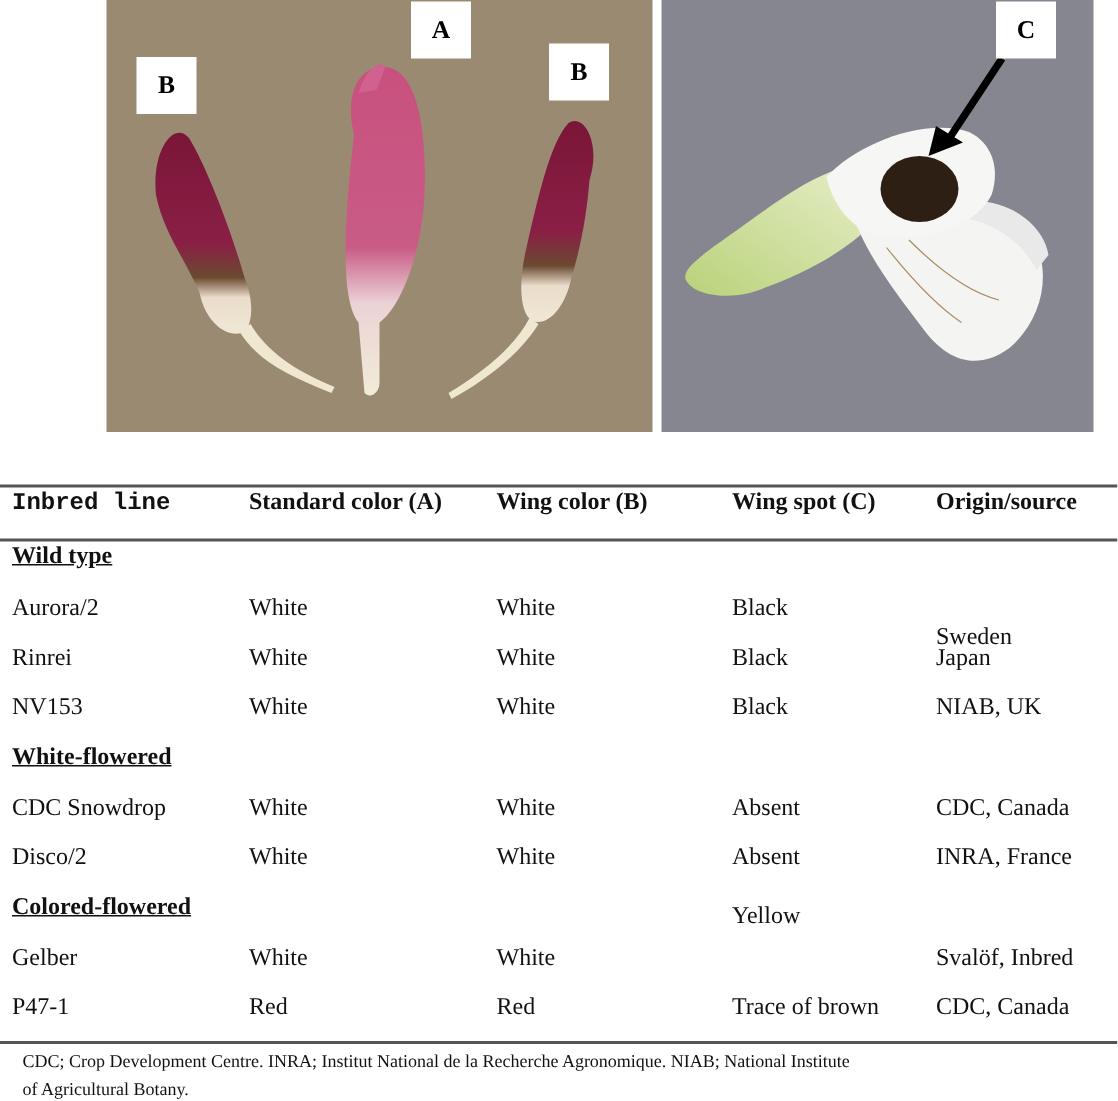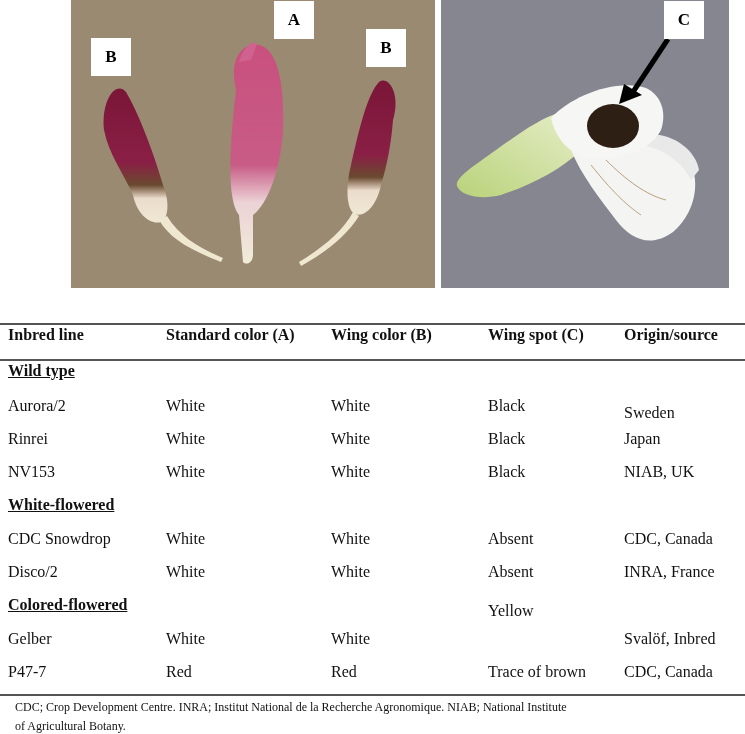--- a/index.html
+++ b/index.html
@@ -78,37 +78,37 @@
     <line x1="227" y1="39" x2="190" y2="95" stroke="#000" stroke-width="5"></line>
     <polygon points="178,104 183,84 201,95" fill="#000"></polygon>
   </svg>
   <div class="label-box" style="left:223px; top:1px;">C</div>
 </div>
 
 <div>
   <div class="rule" style="top:323px; height:1.5px;"></div>
 
   <div>
-    <div class="cell hdr" style="left:8px; top:326px;">Inbred line</div>
+    <div class="cell hdr" style="left:8px; top:326px;font-family:Liberation Mono, monospace;">Inbred line</div>
     <div class="cell hdr" style="left:166px; top:326px;">Standard color (A)</div>
     <div class="cell hdr" style="left:331px; top:326px;">Wing color (B)</div>
     <div class="cell hdr" style="left:488px; top:326px;">Wing spot (C)</div>
     <div class="cell hdr" style="left:624px; top:326px;">Origin/source</div>
   </div>
 
   <div class="rule" style="top:359px; height:1.5px;"></div>
 
   <div class="cell group" style="left:8px; top:362px;">Wild type</div>
 
   <div>
     <div class="cell" style="left:8px; top:397px;">Aurora/2</div>
     <div class="cell" style="left:166px; top:397px;">White</div>
     <div class="cell" style="left:331px; top:397px;">White</div>
     <div class="cell" style="left:488px; top:397px;">Black</div>
-    <div class="cell" style="left:624px; top:404px;text-align:right;">Sweden</div>
+    <div class="cell" style="left:624px; top:416px;text-align:right;">Sweden</div>
   </div>
   <div>
     <div class="cell" style="left:8px; top:430px;">Rinrei</div>
     <div class="cell" style="left:166px; top:430px;">White</div>
     <div class="cell" style="left:331px; top:430px;">White</div>
     <div class="cell" style="left:488px; top:430px;">Black</div>
     <div class="cell" style="left:624px; top:430px;">Japan</div>
   </div>
   <div>
     <div class="cell" style="left:8px; top:463px;">NV153</div>
@@ -138,21 +138,21 @@
   <div class="cell group" style="left:8px; top:596px;">Colored-flowered</div>
 
   <div>
     <div class="cell" style="left:8px; top:630px;">Gelber</div>
     <div class="cell" style="left:166px; top:630px;">White</div>
     <div class="cell" style="left:331px; top:630px;">White</div>
     <div class="cell" style="left:488px; top:602px;">Yellow</div>
     <div class="cell" style="left:624px; top:630px;">Svalöf, Inbred</div>
   </div>
   <div>
-    <div class="cell" style="left:8px; top:663px;">P47-7</div>
+    <div class="cell" style="left:8px; top:663px;">P47-1</div>
     <div class="cell" style="left:166px; top:663px;">Red</div>
     <div class="cell" style="left:331px; top:663px;">Red</div>
     <div class="cell" style="left:488px; top:663px;">Trace of brown</div>
     <div class="cell" style="left:624px; top:663px;">CDC, Canada</div>
   </div>
 
   <div class="rule" style="top:694px; height:1.5px;"></div>
 </div>
 
 <div class="footnote" style="top:697px;">CDC; Crop Development Centre. INRA; Institut National de la Recherche Agronomique. NIAB; National Institute</div>

